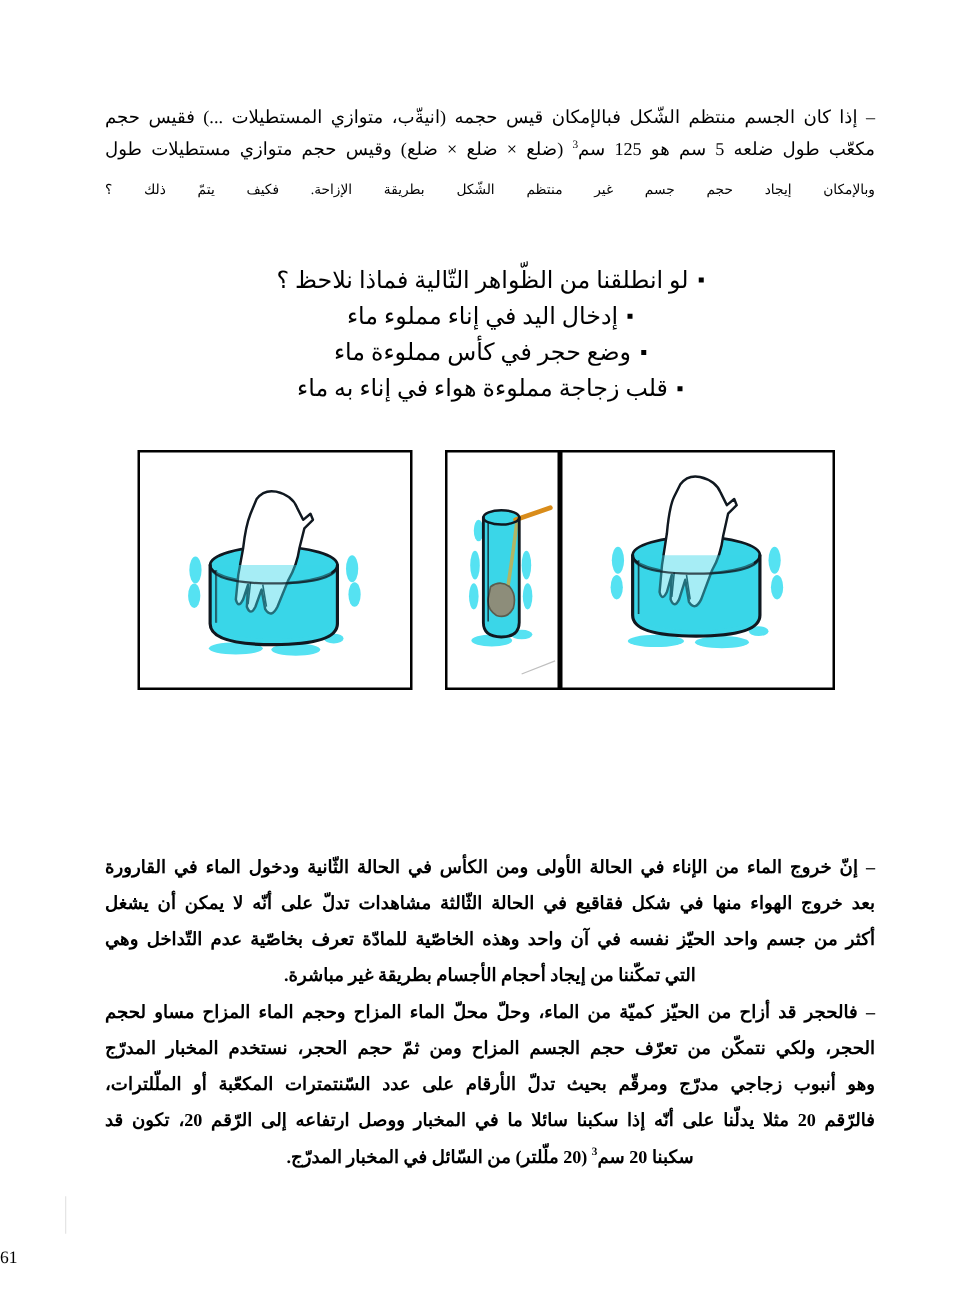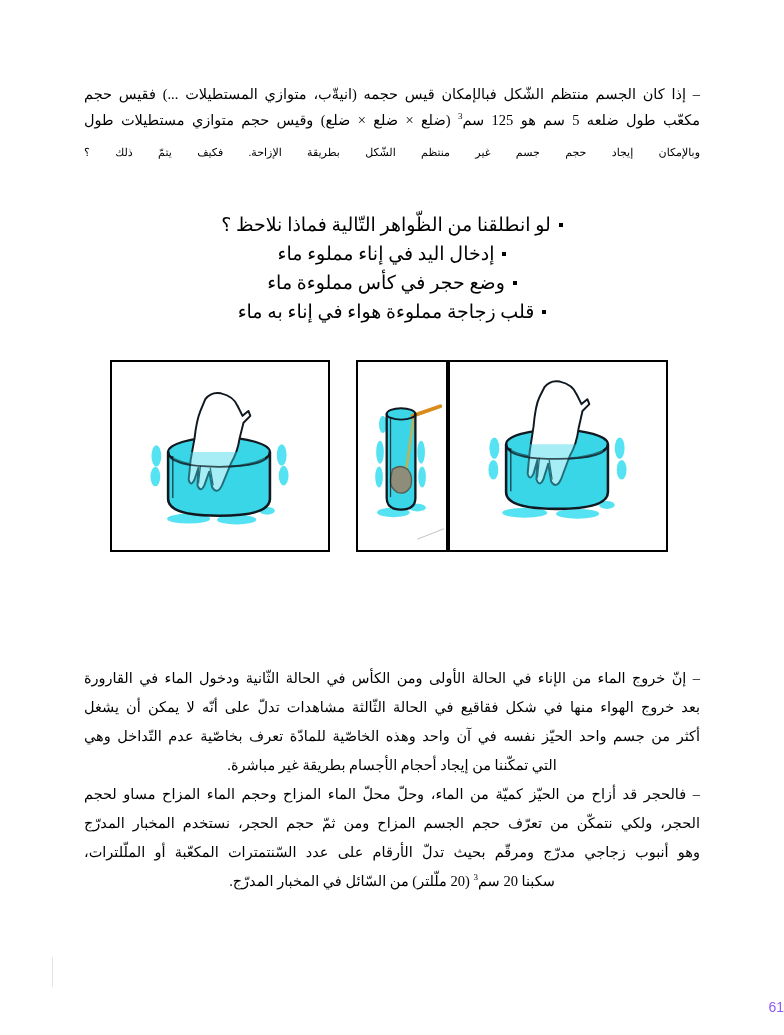--- a/index.html
+++ b/index.html
@@ -113,37 +113,38 @@
     overflow: hidden;
     box-sizing: border-box;
   }
   .panel.wide  { width: 220px; margin-left: 26px; }
   .panel.narrow{ width: 92px;  margin-left: 26px; }
   .panel.wide.last { margin-left: 0; }
   .panel svg { display: block; width: 100%; height: 100%; }
 
   
   #explanation-block {
-    top: 664px;
+    top: 680px;
     right: 84px;
     left: 84px;
+    font-weight: bold;
   }
   #explanation-block .para-line { line-height: 29px; font-size: 14.5px; }
   #explanation-block .para-line.free { text-align-last: center; }
 
   
   #page-number {
     position: absolute;
     bottom: 20px;
     left: 0;
     right: 0;
-    text-align: right;
-    font-family: Liberation Sans, sans-serif;
+    text-align: left;
+    font-family: Liberation Serif, serif;
     font-size: 14px;
-    color: #8b5cf6;
+    color: #000000;
     direction: ltr;
   }
 
   
   #scan-artifact {
     position: absolute;
     left: 52px;
     bottom: 48px;
     width: 18px;
     height: 30px;
@@ -285,19 +286,20 @@
   </div>
 
   <div class="text-block" id="explanation-block">
     <span class="para-line">– إنّ خروج الماء من الإناء في الحالة الأولى ومن الكأس في الحالة الثّانية ودخول الماء في القارورة</span>
     <span class="para-line">بعد خروج الهواء منها في شكل فقاقيع في الحالة الثّالثة مشاهدات تدلّ على أنّه لا يمكن أن يشغل</span>
     <span class="para-line">أكثر من جسم واحد الحيّز نفسه في آن واحد وهذه الخاصّية للمادّة تعرف بخاصّية عدم التّداخل وهي</span>
     <span class="para-line free">التي تمكّننا من إيجاد أحجام الأجسام بطريقة غير مباشرة.</span>
     <span class="para-line">– فالحجر قد أزاح من الحيّز كميّة من الماء، وحلّ محلّ الماء المزاح وحجم الماء المزاح مساو لحجم</span>
     <span class="para-line">الحجر، ولكي نتمكّن من تعرّف حجم الجسم المزاح ومن ثمّ حجم الحجر، نستخدم المخبار المدرّج</span>
     <span class="para-line">وهو أنبوب زجاجي مدرّج ومرقّم بحيث تدلّ الأرقام على عدد السّنتمترات المكعّبة أو الملّلترات،</span>
+    <span class="para-line">فالرّقم 20 مثلا يدلّنا على أنّه إذا سكبنا سائلا ما في المخبار ووصل ارتفاعه إلى الرّقم 20، تكون قد</span>
     <span class="para-line free">سكبنا 20 سم<sup class="exp">3</sup> (20 ملّلتر) من السّائل في المخبار المدرّج.</span>
   </div>
 
   <div id="page-number">61</div>
   <div id="scan-artifact"></div>
 
 </div>
 
 </body></html>

